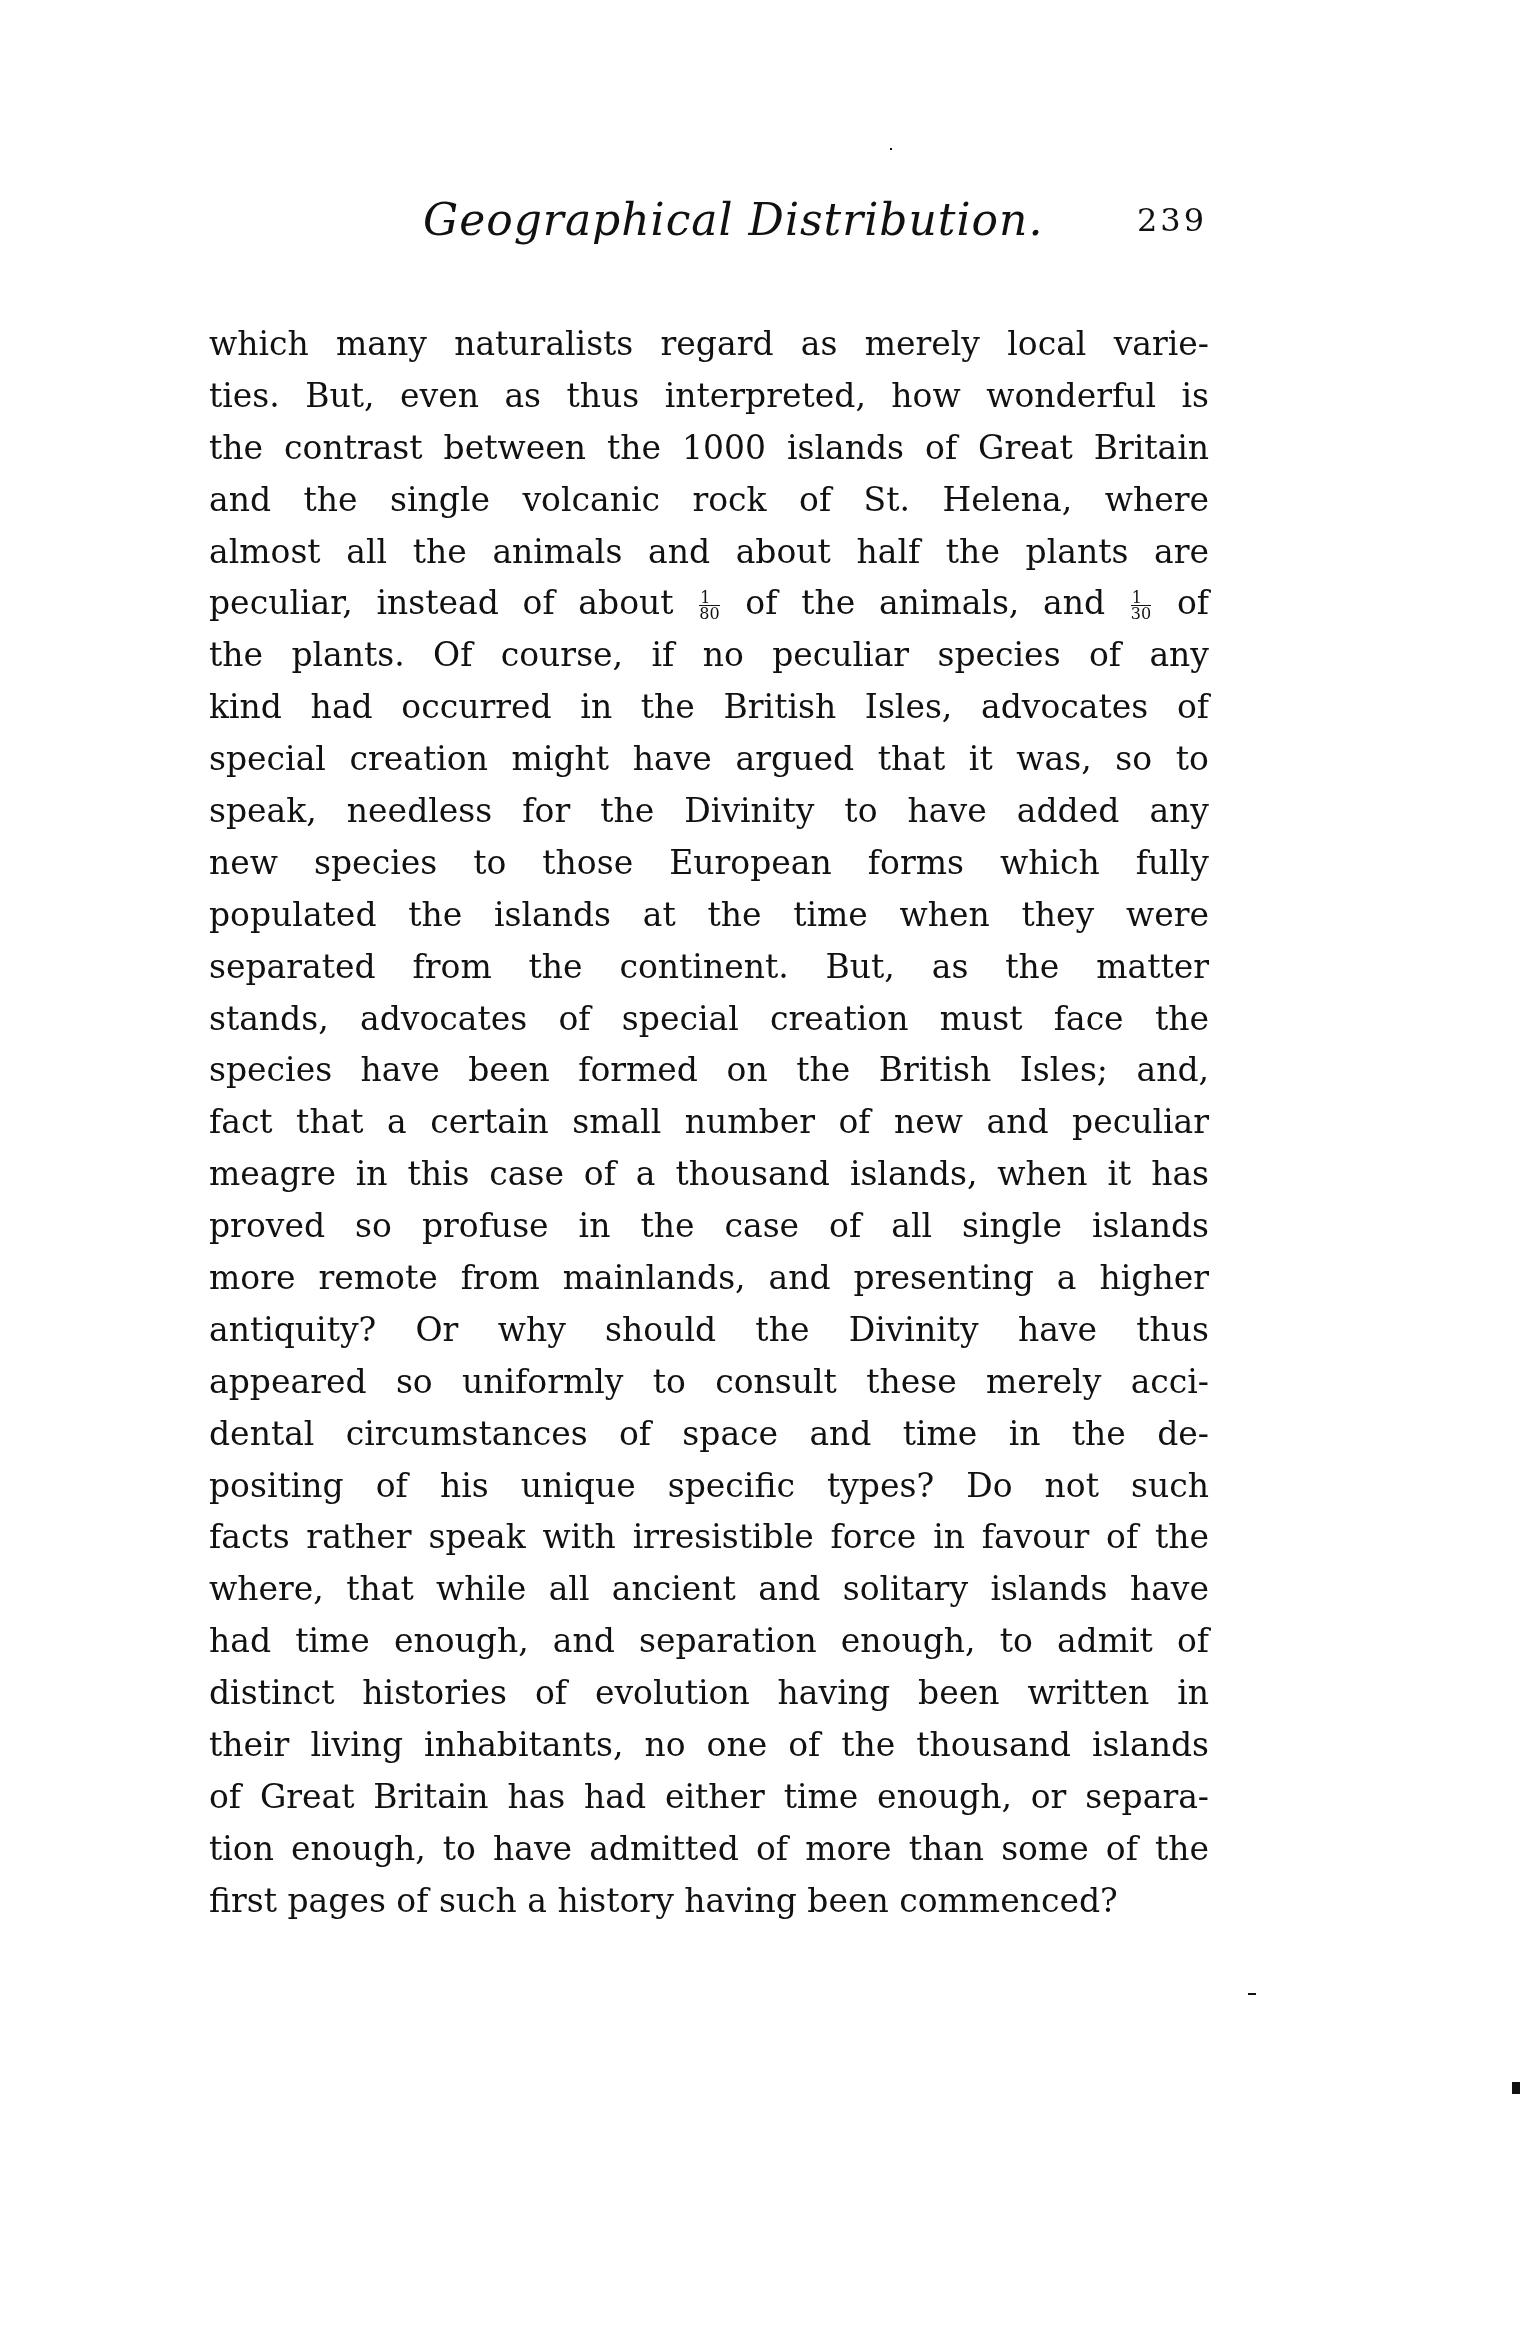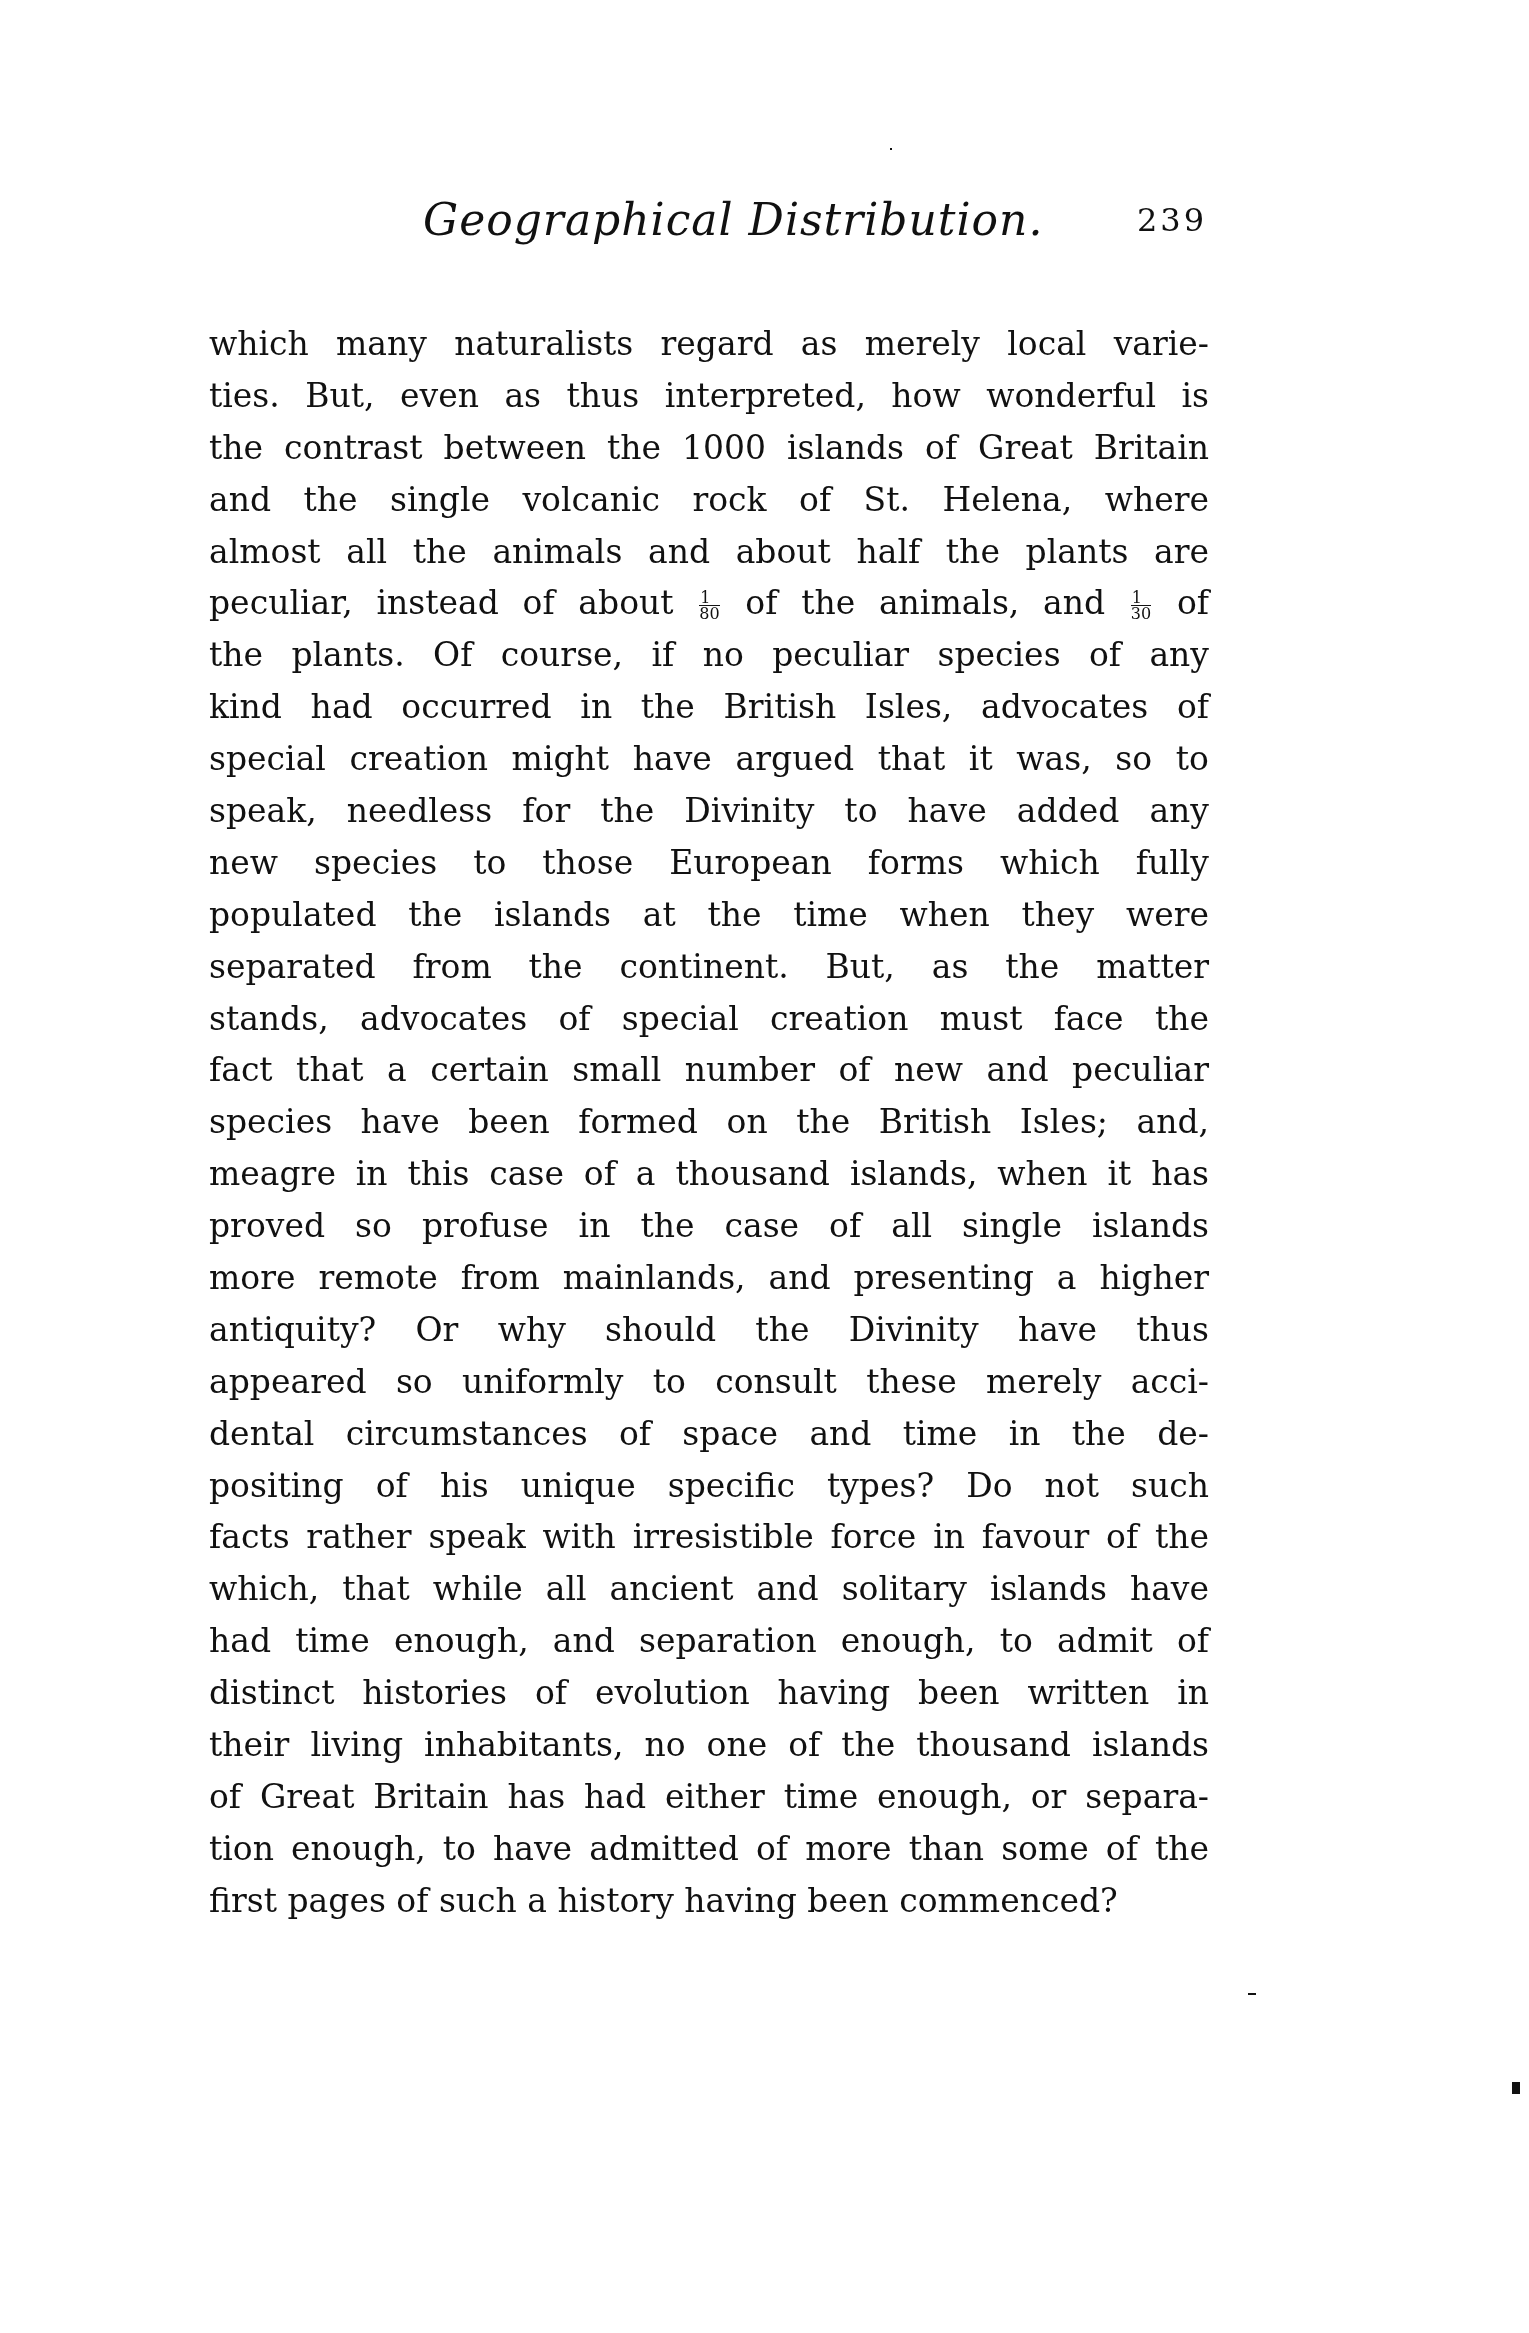--- a/index.html
+++ b/index.html
@@ -39,31 +39,31 @@
       <span>of</span>
     </span>
     <span class="line">the plants. Of course, if no peculiar species of any</span>
     <span class="line">kind had occurred in the British Isles, advocates of</span>
     <span class="line">special creation might have argued that it was, so to</span>
     <span class="line">speak, needless for the Divinity to have added any</span>
     <span class="line">new species to those European forms which fully</span>
     <span class="line">populated the islands at the time when they were</span>
     <span class="line">separated from the continent. But, as the matter</span>
     <span class="line">stands, advocates of special creation must face the</span>
+    <span class="line">species have been formed on the British Isles; and,</span>
     <span class="line">fact that a certain small number of new and peculiar</span>
-    <span class="line">species have been formed on the British Isles; and,</span>
     <span class="line">meagre in this case of a thousand islands, when it has</span>
     <span class="line">proved so profuse in the case of all single islands</span>
     <span class="line">more remote from mainlands, and presenting a higher</span>
     <span class="line">antiquity? Or why should the Divinity have thus</span>
     <span class="line">appeared so uniformly to consult these merely acci-</span>
     <span class="line">dental circumstances of space and time in the de-</span>
     <span class="line">positing of his unique specific types? Do not such</span>
     <span class="line">facts rather speak with irresistible force in favour of the</span>
-    <span class="line">which, that while all ancient and solitary islands have</span>
+    <span class="line">where, that while all ancient and solitary islands have</span>
     <span class="line">had time enough, and separation enough, to admit of</span>
     <span class="line">distinct histories of evolution having been written in</span>
     <span class="line">their living inhabitants, no one of the thousand islands</span>
     <span class="line">of Great Britain has had either time enough, or separa-</span>
     <span class="line">tion enough, to have admitted of more than some of the</span>
     <span class="line last">first pages of such a history having been commenced?</span>
   </div>
 
   <div class="speck" style="left:1248px;top:1993px;width:8px;height:2px;"></div>
   <div class="speck" style="left:1512px;top:2082px;width:8px;height:12px;"></div>

